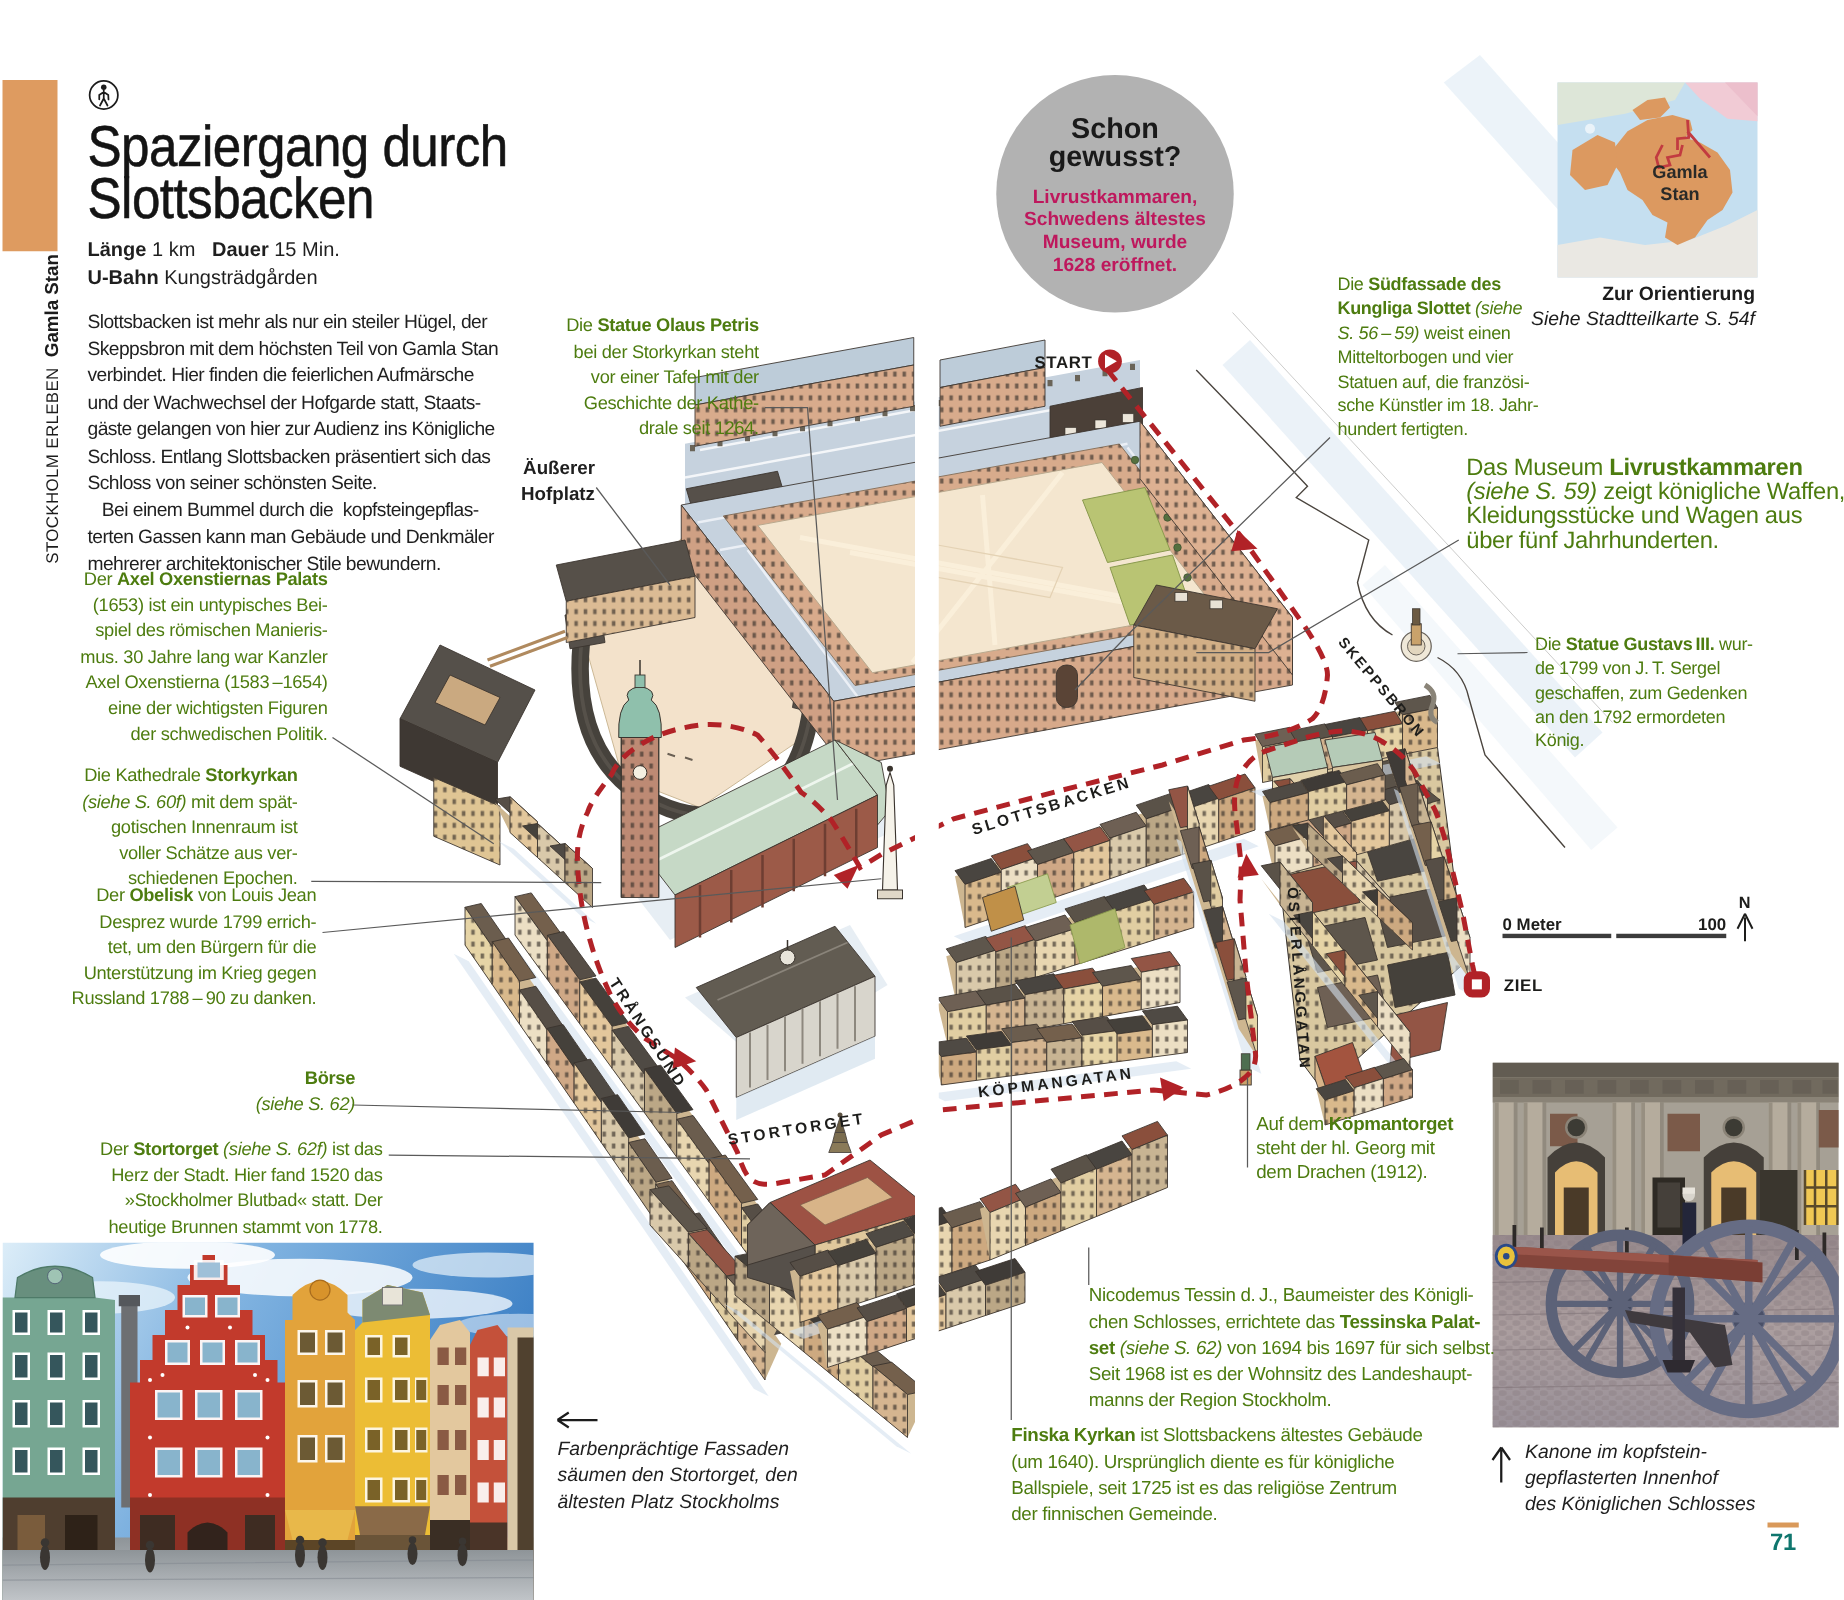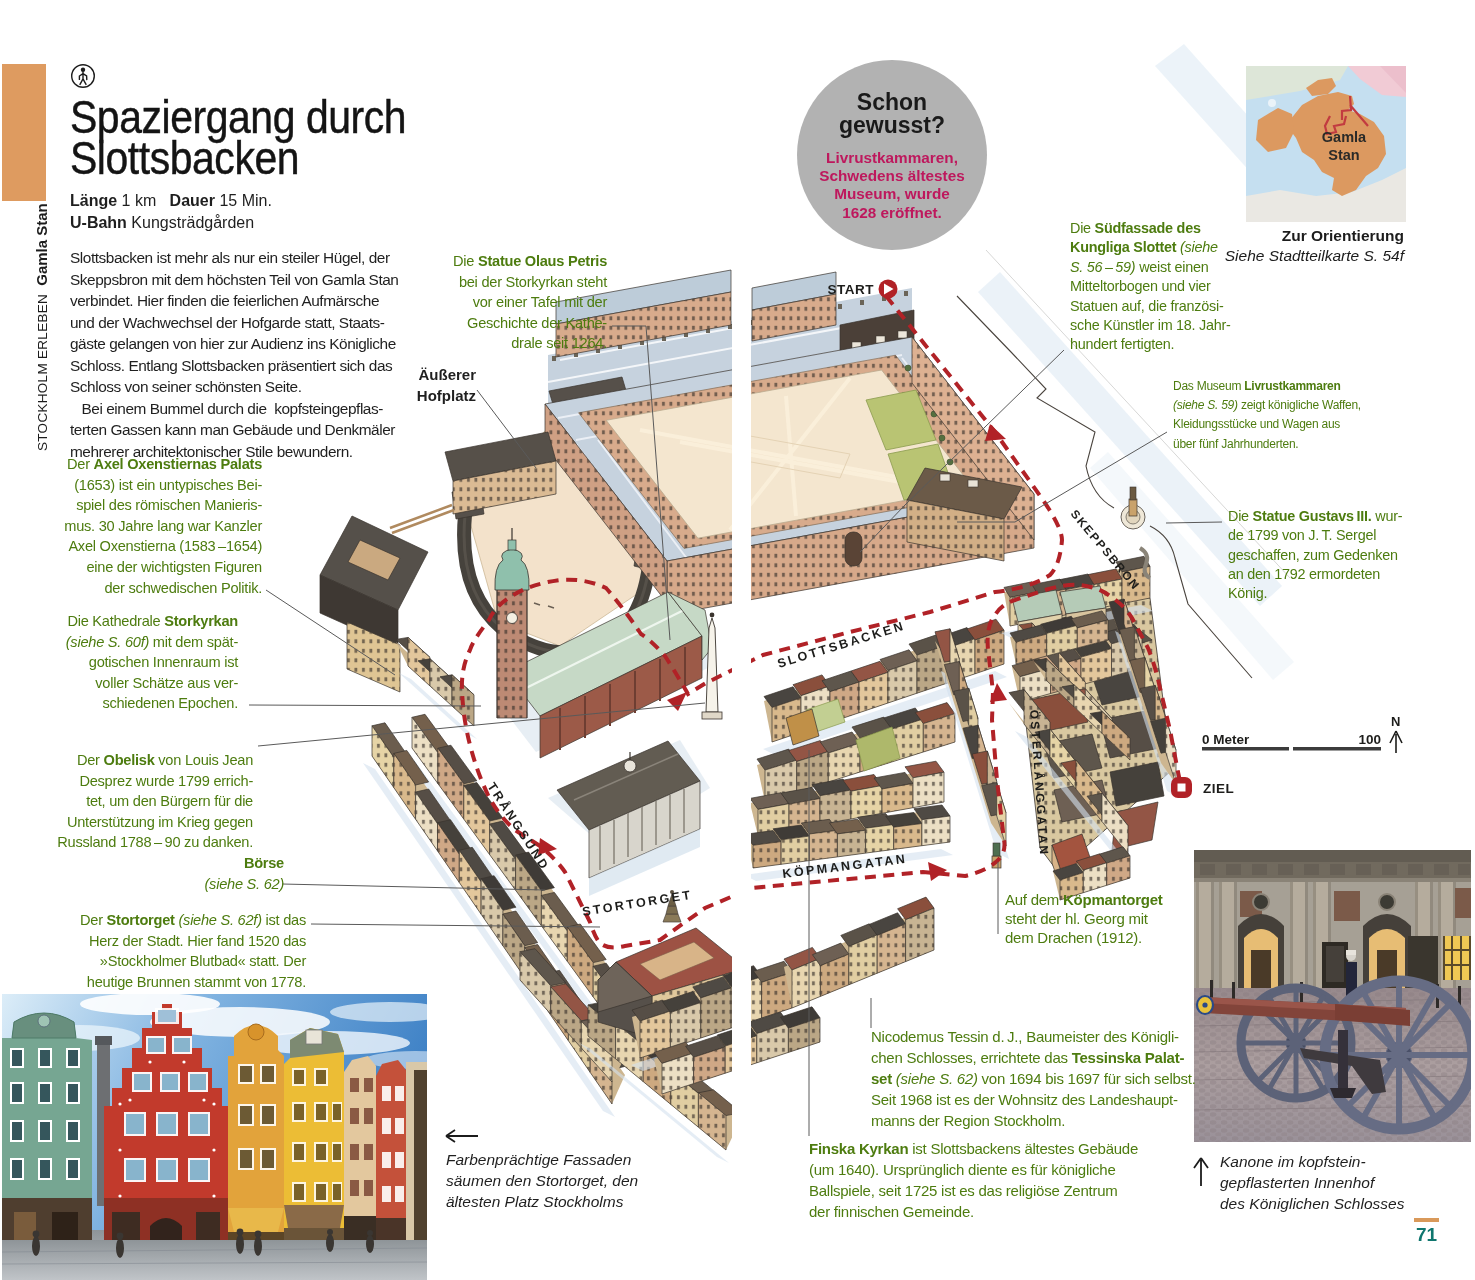--- a/index.html
+++ b/index.html
@@ -981,29 +981,29 @@
 <div class="abs ra" style="left:1154px;top:226px;width:250px;font-size:15.5px;line-height:20px;color:#1c1c1c;white-space:nowrap;"><b>Zur Orientierung</b><br><i>Siehe Stadtteilkarte S. 54f</i></div>
 
 <div class="abs ra ann" style="left:387px;top:237px;width:220px;margin-top:14px;">Die <b>Statue Olaus Petris</b><br>bei der Storkyrkan steht<br>vor einer Tafel mit der<br>Geschichte der Kathe-<br>drale seit 1264.</div>
 
 <div class="abs ra" style="left:376px;top:353px;width:100px;font-size:15px;line-height:20.5px;color:#1f1f1f;font-weight:bold;white-space:nowrap;margin-top:12px;">Äußerer<br>Hofplatz</div>
 
 <div class="abs ra ann" style="left:32px;top:454px;width:230px;">Der <b>Axel Oxenstiernas Palats</b><br>(1653) ist ein untypisches Bei-<br>spiel des römischen Manieris-<br>mus. 30 Jahre lang war Kanzler<br>Axel Oxenstierna (1583 –1654)<br>eine der wichtigsten Figuren<br>der schwedischen Politik.</div>
 
 <div class="abs ra ann" style="left:28px;top:611px;width:210px;">Die Kathedrale <b>Storkyrkan</b><br><i>(siehe S. 60f)</i> mit dem spät-<br>gotischen Innenraum ist<br>voller Schätze aus ver-<br>schiedenen Epochen.</div>
 
-<div class="abs ra ann" style="left:23px;top:750px;width:230px;">Der <b>Obelisk</b> von Louis Jean<br>Desprez wurde 1799 errich-<br>tet, um den Bürgern für die<br>Unterstützung im Krieg gegen<br>Russland 1788 – 90 zu danken.</div>
+<div class="abs ra ann" style="left:23px;top:707px;width:230px;">Der <b>Obelisk</b> von Louis Jean<br>Desprez wurde 1799 errich-<br>tet, um den Bürgern für die<br>Unterstützung im Krieg gegen<br>Russland 1788 – 90 zu danken.</div>
 
 <div class="abs ra ann" style="left:144px;top:853px;width:140px;"><b>Börse</b><br><i>(siehe S. 62)</i></div>
 
 <div class="abs ra ann" style="left:46px;top:910px;width:260px;">Der <b>Stortorget</b> <i>(siehe S. 62f)</i> ist das<br>Herz der Stadt. Hier fand 1520 das<br>»Stockholmer Blutbad« statt. Der<br>heutige Brunnen stammt von 1778.</div>
 
 <div class="abs ann" style="left:1070px;top:219px;font-size:14.4px;line-height:19.4px;">Die <b>Südfassade des</b><br><b>Kungliga Slottet</b> <i>(siehe</i><br><i>S. 56 – 59)</i> weist einen<br>Mitteltorbogen und vier<br>Statuen auf, die französi-<br>sche Künstler im 18. Jahr-<br>hundert fertigten.</div>
 
-<div class="abs ann" style="left:1173px;top:365px;font-size:12px;line-height:19.2px;margin-top:12px;">Das Museum <b>Livrustkammaren</b><br><i>(siehe S. 59)</i> zeigt königliche Waffen,<br>Kleidungsstücke und Wagen aus<br>über fünf Jahrhunderten.</div>
+<div class="abs ann" style="left:1173px;top:365px;font-size:19px;line-height:19.2px;">Das Museum <b>Livrustkammaren</b><br><i>(siehe S. 59)</i> zeigt königliche Waffen,<br>Kleidungsstücke und Wagen aus<br>über fünf Jahrhunderten.</div>
 
 <div class="abs ann" style="left:1228px;top:507px;font-size:14.4px;line-height:19.3px;">Die <b>Statue Gustavs III.</b> wur-<br>de 1799 von J. T. Sergel<br>geschaffen, zum Gedenken<br>an den 1792 ermordeten<br>König.</div>
 
 <div class="abs ann" style="left:1005px;top:891px;font-size:15px;line-height:18.8px;">Auf dem <b>Köpmantorget</b><br>steht der hl. Georg mit<br>dem Drachen (1912).</div>
 
 <div class="abs ann" style="left:871px;top:1026px;font-size:15px;line-height:21px;">Nicodemus Tessin d. J., Baumeister des Königli-<br>chen Schlosses, errichtete das <b>Tessinska Palat-</b><br><b>set</b> <i>(siehe S. 62)</i> von 1694 bis 1697 für sich selbst.<br>Seit 1968 ist es der Wohnsitz des Landeshaupt-<br>manns der Region Stockholm.</div>
 
 <div class="abs ann" style="left:809px;top:1138px;font-size:15px;line-height:21px;"><b>Finska Kyrkan</b> ist Slottsbackens ältestes Gebäude<br>(um 1640). Ursprünglich diente es für königliche<br>Ballspiele, seit 1725 ist es das religiöse Zentrum<br>der finnischen Gemeinde.</div>
 
 <div class="abs" style="left:446px;top:1150px;font-style:italic;font-size:15.5px;line-height:20.8px;color:#1f1f1f;white-space:nowrap;">Farbenprächtige Fassaden<br>säumen den Stortorget, den<br>ältesten Platz Stockholms</div>

